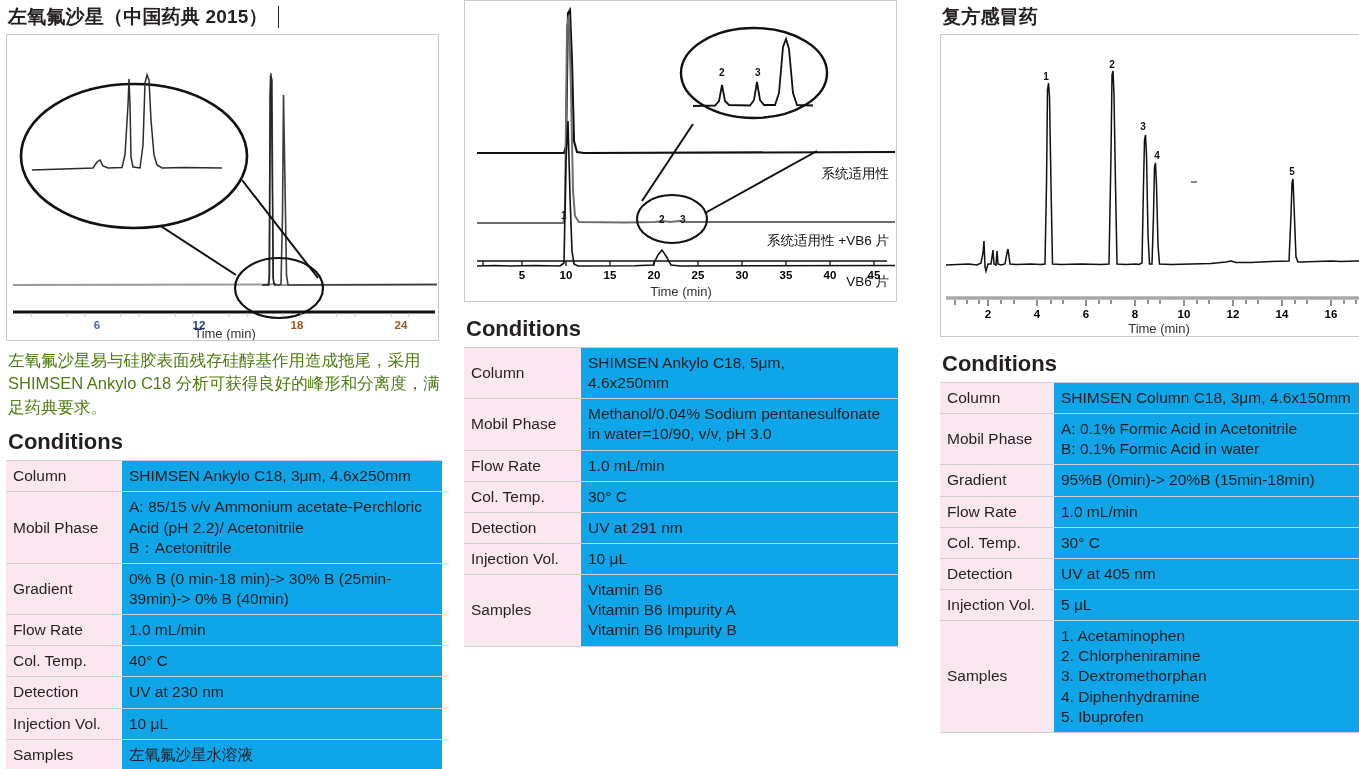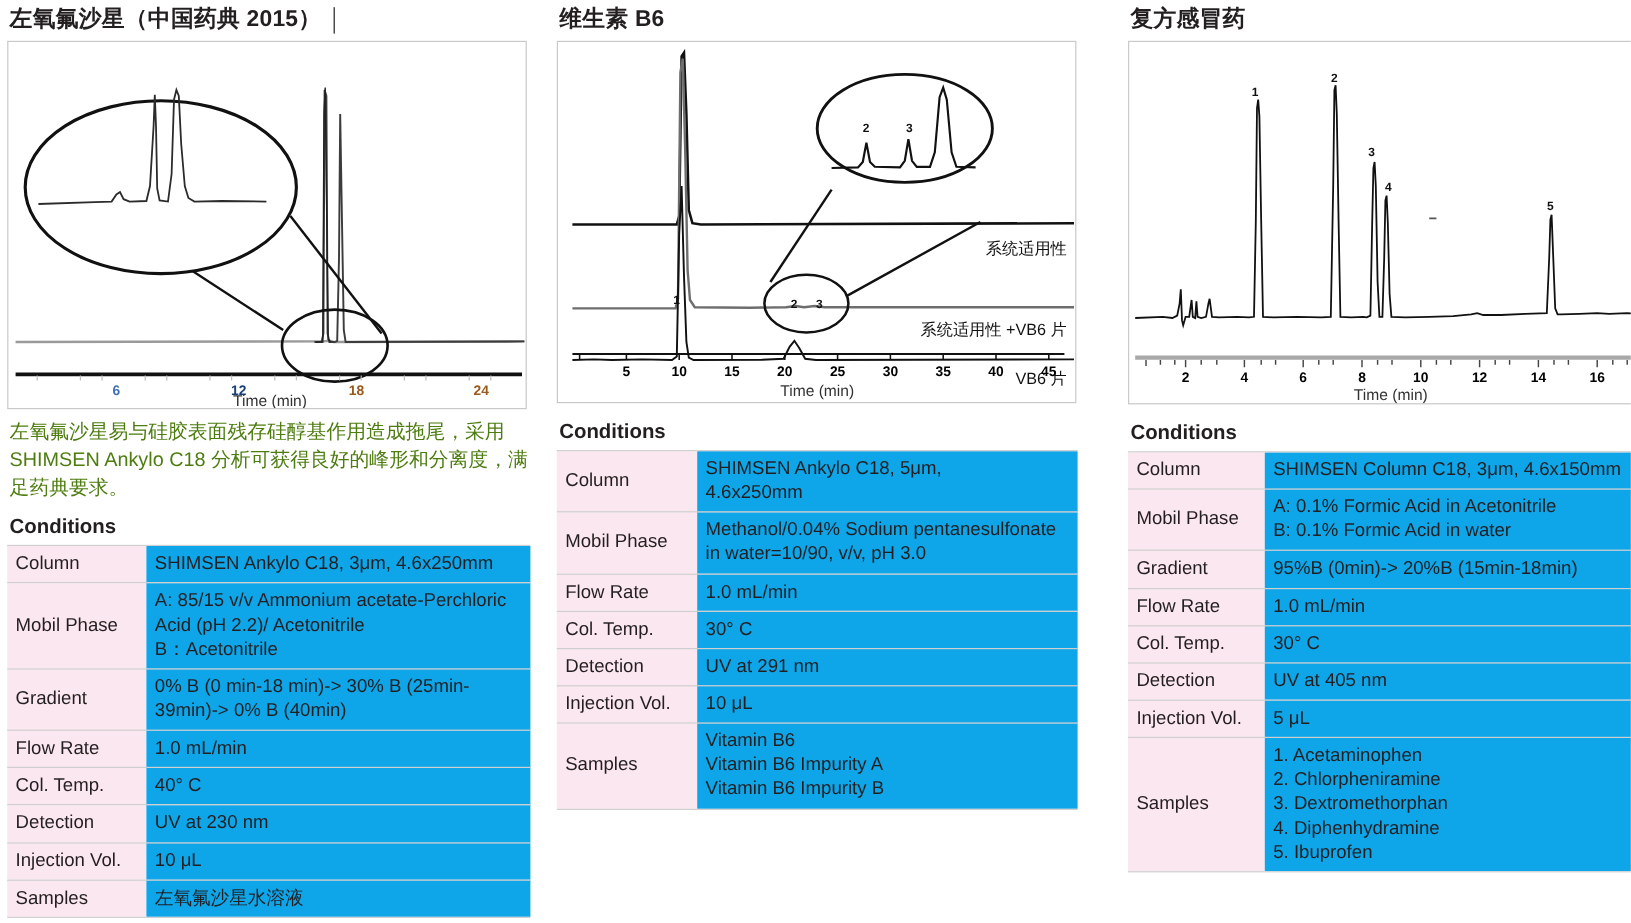--- a/index.html
+++ b/index.html
@@ -66,21 +66,21 @@
 
   .note {
     font-size: 16.5px;
     line-height: 1.42;
     color: #4d7c0f;
     margin: 8px 0 0 2px;
     width: 432px;
   }
 
   .cond-head {
-    font-size: 17px;
+    font-size: 22px;
     font-weight: bold;
     margin: 10px 0 5px 2px;
     color: #231f20;
   }
   .cond-head.sp2 { margin-top: 14px; }
 
   table.cond {
     border-collapse: collapse;
     table-layout: fixed;
     font-size: 15.5px;
@@ -252,23 +252,20 @@
           <td class="v">
               <pre>左氧氟沙星水溶液</pre>
             </td>
         </tr>
       </tbody>
     </table>
   </div>
 
   <div class="col col-2">
 
-    <div class="col-title">
-      <span>维生素 B6</span>
-    </div>
 
     <div class="chart-box chart-2">
       <svg width="431" height="300" viewBox="0 0 431 300">
 
         <path d="M12,152 L99,152 L101,145 L103,12 L105,9 L107,60 L109,140 L112,151 L119,152 L430,151" fill="none" stroke="#111111" stroke-width="2.1"></path>
 
         <path d="M12,222 L98,222 L100,214 L102,25 L104,14 L106,90 L108,190 L110,215 L114,221 L160,221.5
                  L190,221 L198,220 L205,221 L214,220 L222,221 L430,221" fill="none" stroke="#6e6e6e" stroke-width="2"></path>
 
         <path d="M12,265 L30,264.5 L45,265 L70,264.5 L95,265 L99,262 L101,160 L103,120 L105,195 L107,250

